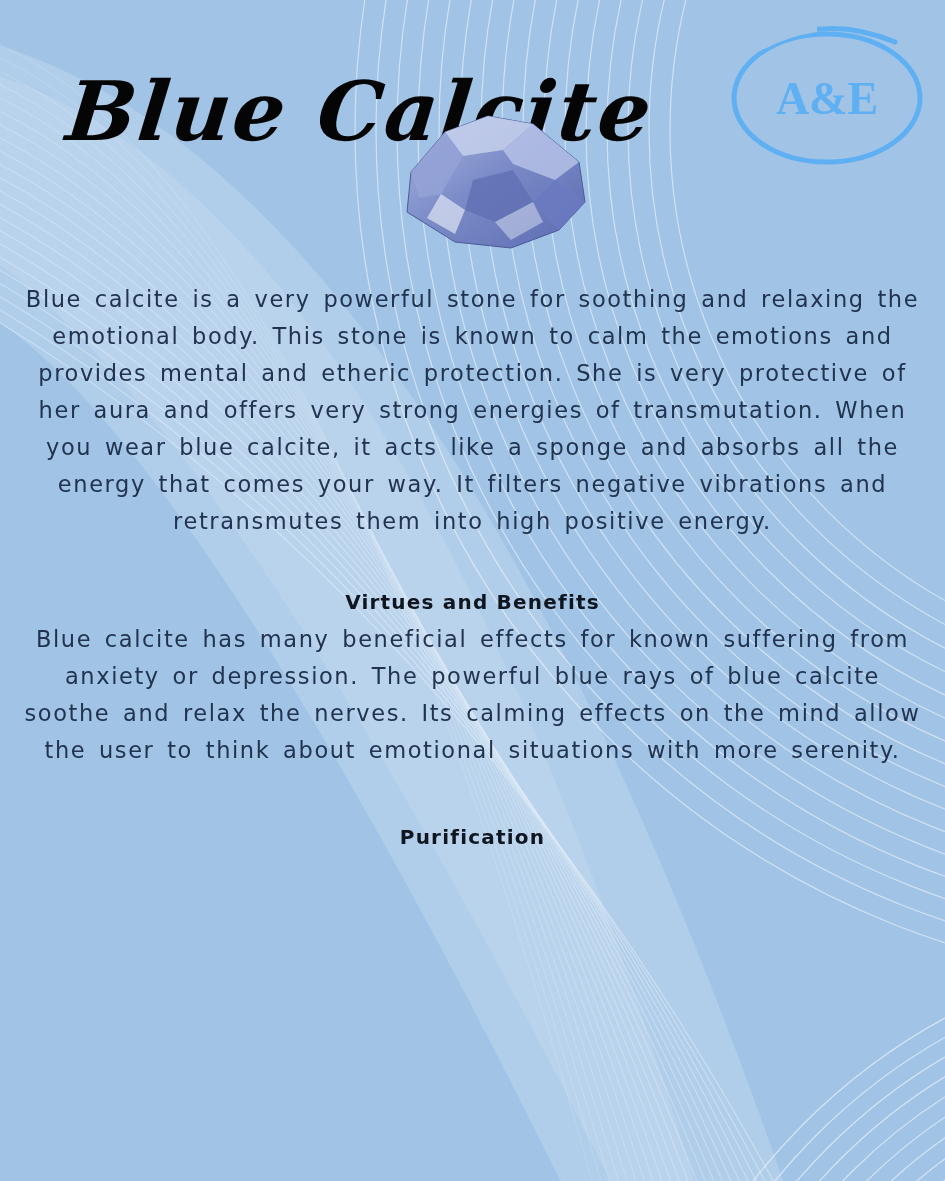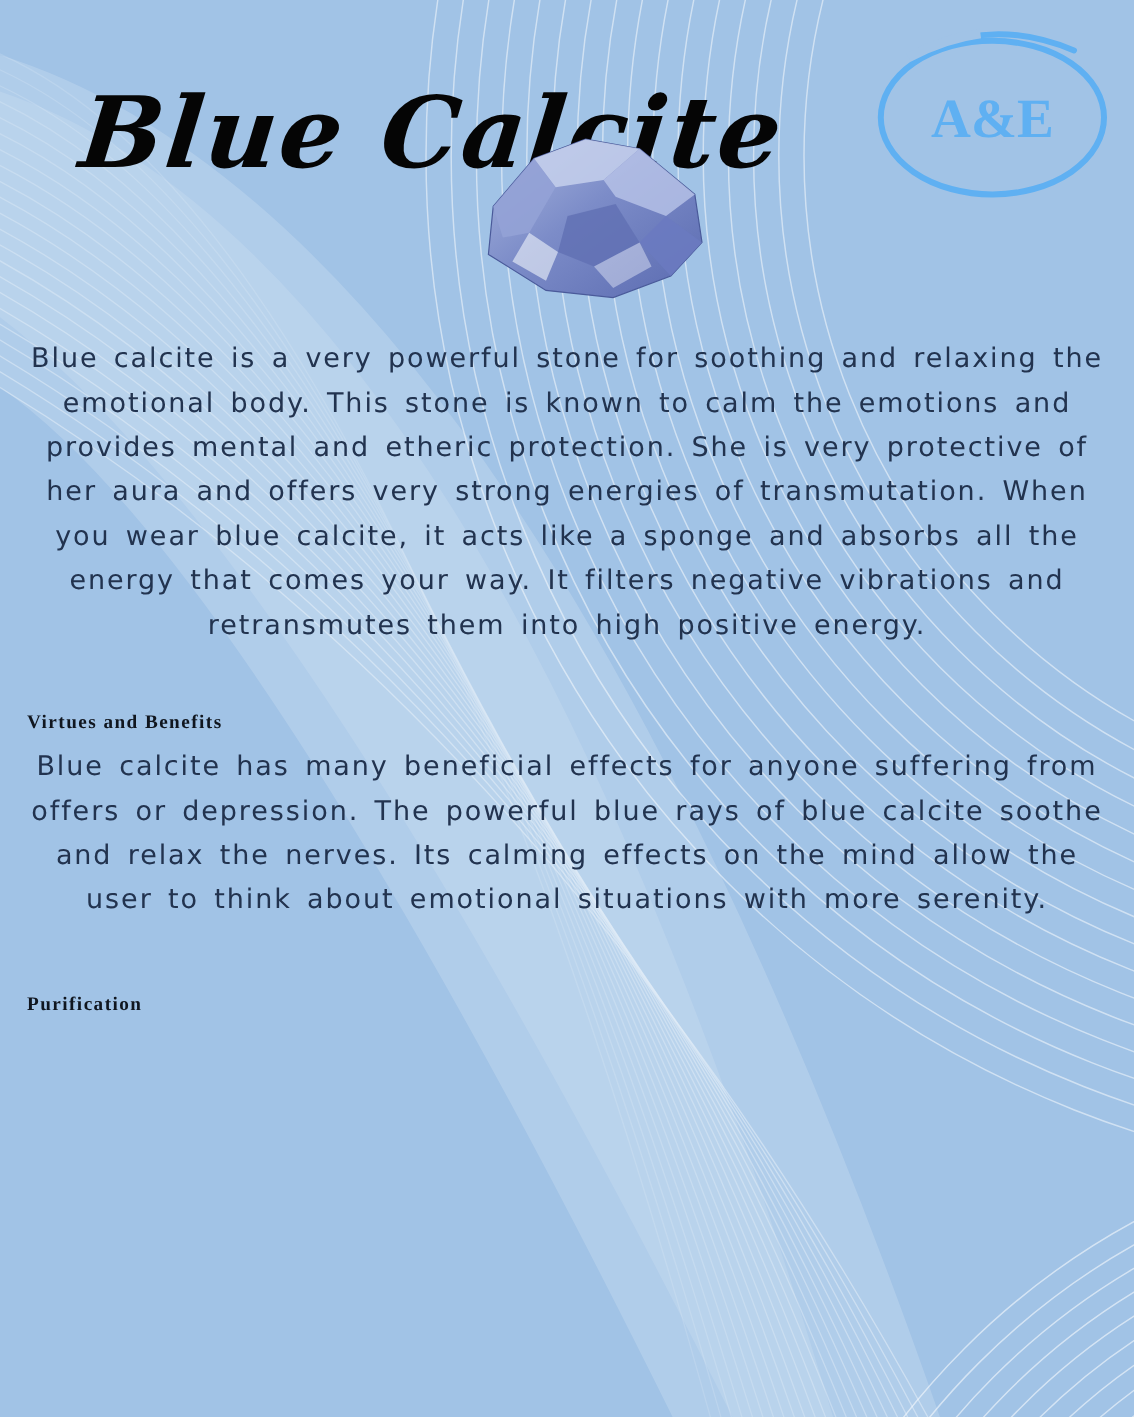--- a/index.html
+++ b/index.html
@@ -67,27 +67,26 @@
     width: 900px;
     text-align: center;
     font-size: 22.5px;
     line-height: 37px;
     letter-spacing: 1.6px;
     word-spacing: 4px;
   }
   .content h2 {
     margin: 44px auto 0 auto;
     width: 900px;
-    text-align: left;
-    font-size: 16px;
+    text-align: center;
+    font-size: 20px;
     line-height: 37px;
     letter-spacing: 1.2px;
     font-weight: bold;
     color: #10161f;
-    font-family: Liberation Serif, serif;
   }
   .content h2.second {
     margin-top: 50px;
   }
 </style>
 </head>
 <body>
 
 <div class="card">
 
@@ -175,17 +174,17 @@
     <polygon points="150,14 196,52 172,70 130,54 120,40" fill="#b9c4e8" opacity="0.8"></polygon>
     <polygon points="90,70 130,60 150,92 112,112 82,100" fill="#6171b4" opacity="0.85"></polygon>
     <polygon points="176,120 202,92 172,70 150,92" fill="#6a7ac0" opacity="0.9"></polygon>
     <polygon points="58,84 82,100 72,124 44,108" fill="#e6ecf8" opacity="0.65"></polygon>
     <polygon points="112,112 150,92 160,112 128,130" fill="#dbe2f4" opacity="0.5"></polygon>
   </svg>
 
   <div class="content">
     <p>Blue calcite is a very powerful stone for soothing and relaxing the emotional body. This stone is known to calm the emotions and provides mental and etheric protection. She is very protective of her aura and offers very strong energies of transmutation. When you wear blue calcite, it acts like a sponge and absorbs all the energy that comes your way. It filters negative vibrations and retransmutes them into high positive energy.</p>
     <h2>Virtues and Benefits</h2>
-    <p>Blue calcite has many beneficial effects for anyone suffering from offers or depression. The powerful blue rays of blue calcite soothe and relax the nerves. Its calming effects on the mind allow the user to think about emotional situations with more serenity.</p>
+    <p>Blue calcite has many beneficial effects for known suffering from anxiety or depression. The powerful blue rays of blue calcite soothe and relax the nerves. Its calming effects on the mind allow the user to think about emotional situations with more serenity.</p>
     <h2 class="second">Purification</h2>
   </div>
 
 </div>
 
 </body></html>

